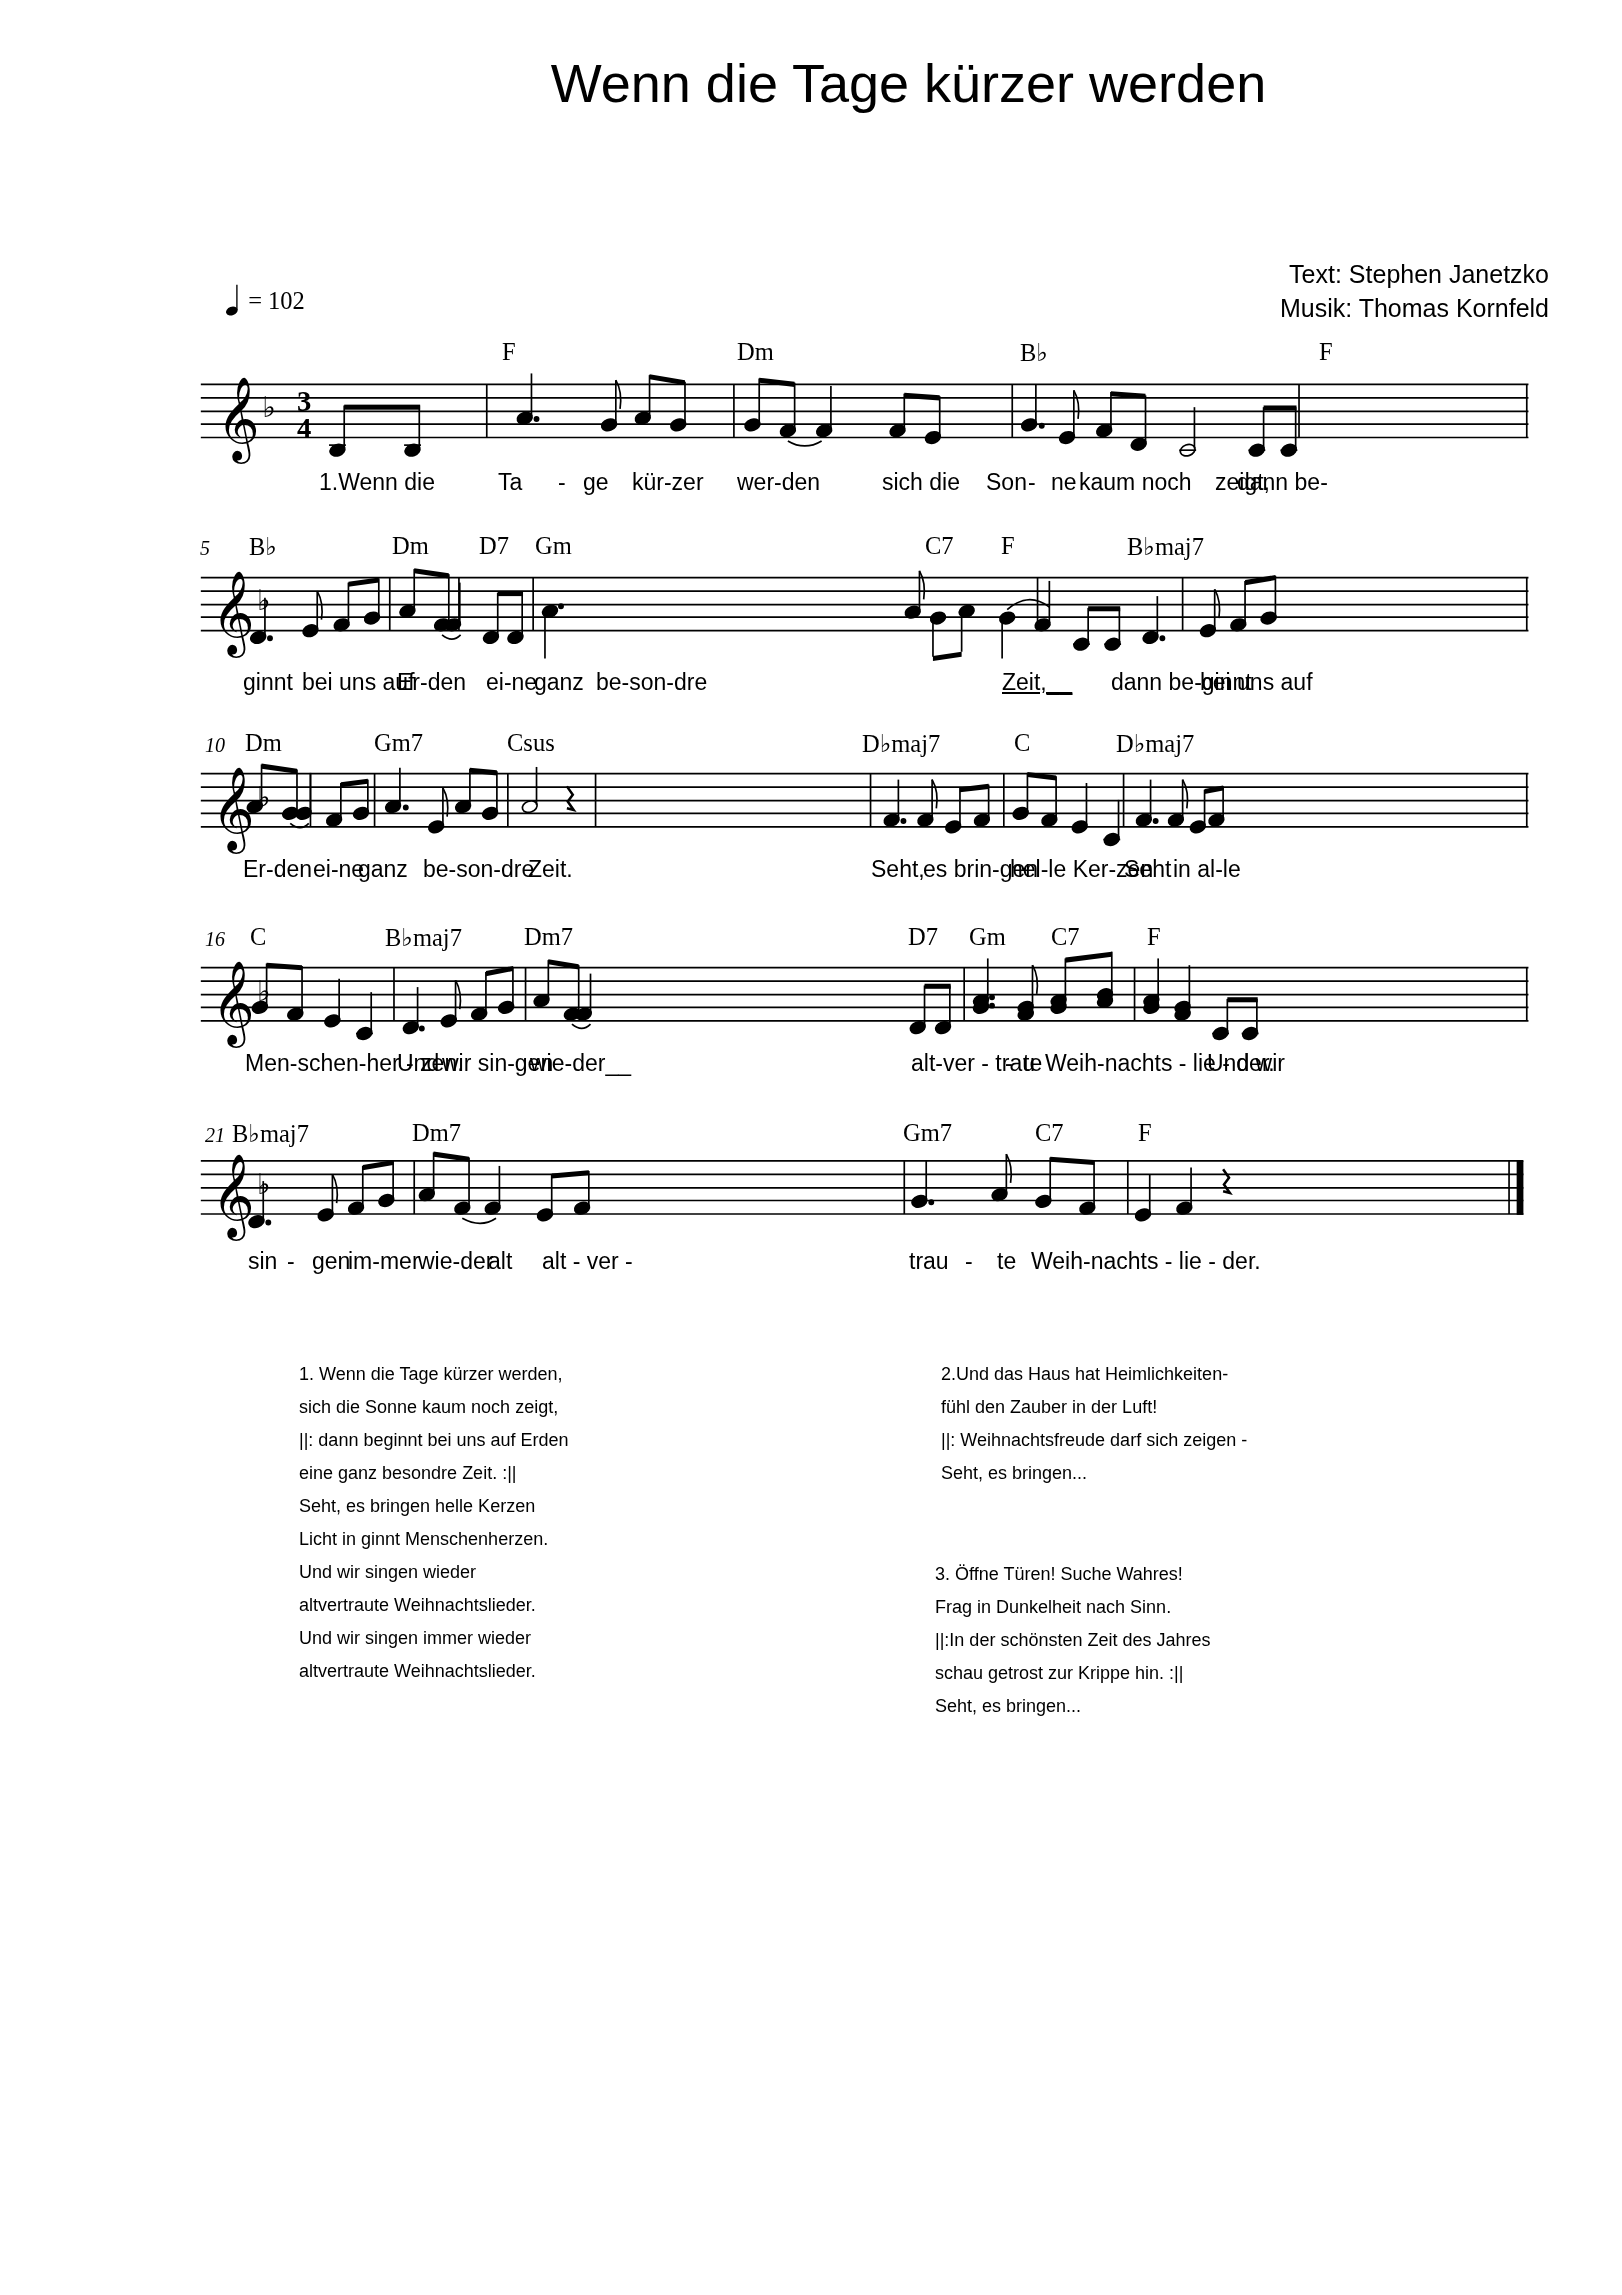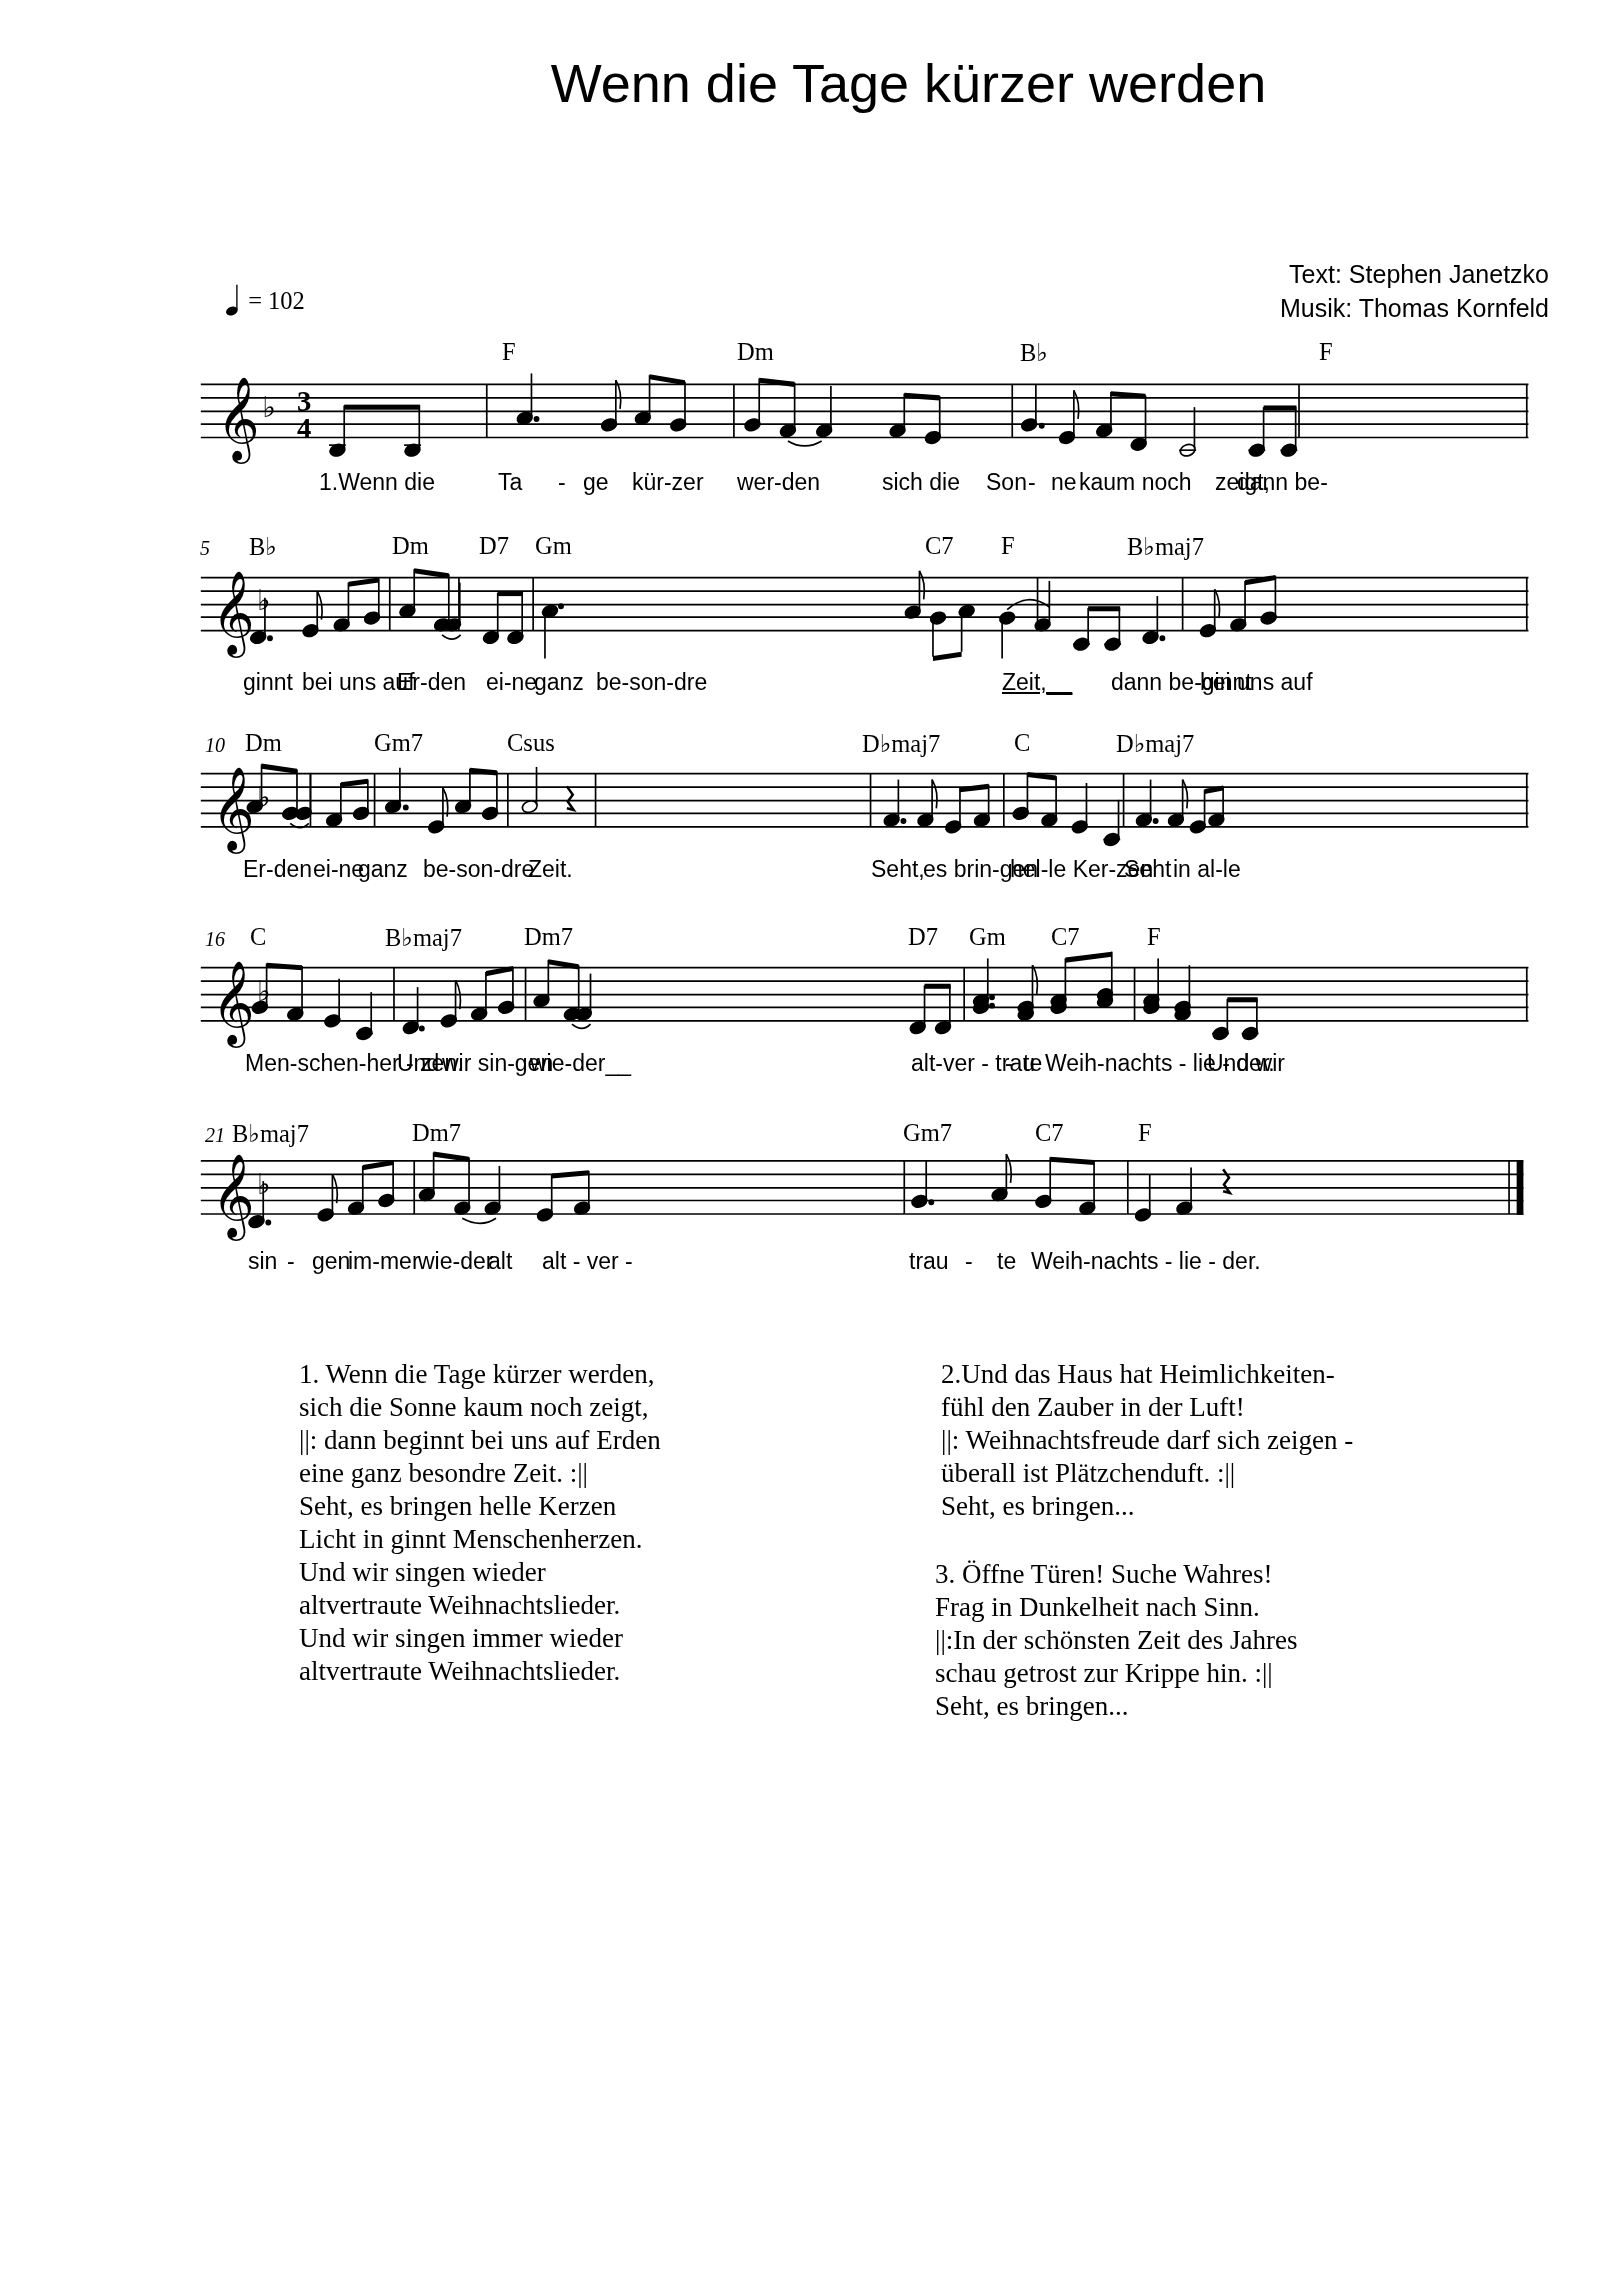--- a/index.html
+++ b/index.html
@@ -8,21 +8,21 @@
            font-family: "Liberation Sans", sans-serif; font-size: 54px; font-weight: normal; }
   .credits { position: absolute; right: 74px; top: 257px; text-align: right;
              font-family: "Liberation Sans", sans-serif; font-size: 25px; line-height: 34px; }
   .tempo { position: absolute; left: 225px; top: 283px; font-family: "Liberation Serif", serif; font-size: 24.5px; }
   .tempo .note { display: inline-block; vertical-align: middle; }
   .system { position: absolute; left: 0; width: 1623px; height: 194px; }
   .staff-svg { position: absolute; left: 0; top: 0; }
   .measure-num { position: absolute; font-family: "Liberation Serif", serif; font-style: italic; font-size: 20px; }
   .chord { position: absolute; font-family: "Liberation Serif", serif; font-size: 24.5px; white-space: nowrap; }
   .lyric { position: absolute; font-family: "Liberation Sans", sans-serif; font-size: 23px; white-space: nowrap; }
-  .verse { position: absolute; font-family: Liberation Serif, serif; font-size: 27px; line-height: 33px; }
+  .verse { position: absolute; font-family: Liberation Sans, sans-serif; font-size: 18px; line-height: 33px; }
   .verse div { white-space: nowrap; }
 </style>
 </head>
 <body>
 
 <div class="title" style="width:1817px;left:0;">Wenn die Tage kürzer werden</div>
 
 <div class="credits">
   <div>Text: Stephen Janetzko</div>
   <div>Musik: Thomas Kornfeld</div>
@@ -523,21 +523,20 @@
   <div>Und wir singen wieder</div>
   <div>altvertraute Weihnachtslieder.</div>
   <div>Und wir singen immer wieder</div>
   <div>altvertraute Weihnachtslieder.</div>
 </div>
 
 <div class="verse" style="left:941px;top:1358px;">
   <div>2.Und das Haus hat Heimlichkeiten-</div>
   <div>fühl den Zauber in der Luft!</div>
   <div>||: Weihnachtsfreude darf sich zeigen -</div>
-  <div>überall ist Plätzchenduft. :||</div>
   <div>Seht, es bringen...</div>
 </div>
 
 <div class="verse" style="left:935px;top:1558px;">
   <div>3. Öffne Türen! Suche Wahres!</div>
   <div>Frag in Dunkelheit nach Sinn.</div>
   <div>||:In der schönsten Zeit des Jahres</div>
   <div>schau getrost zur Krippe hin. :||</div>
   <div>Seht, es bringen...</div>
 </div>

